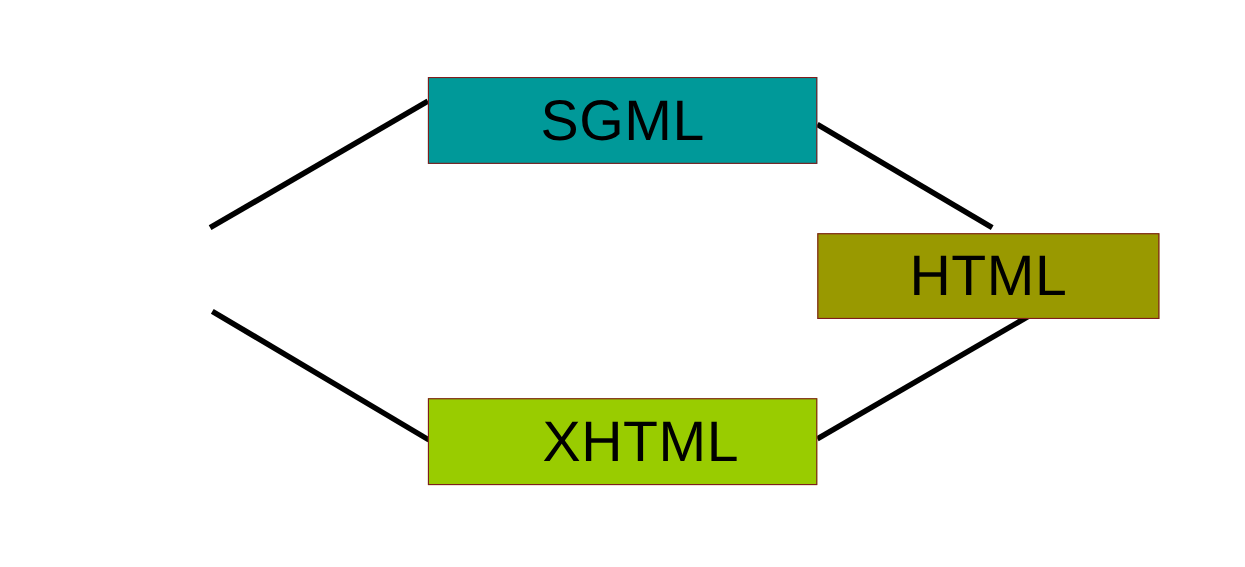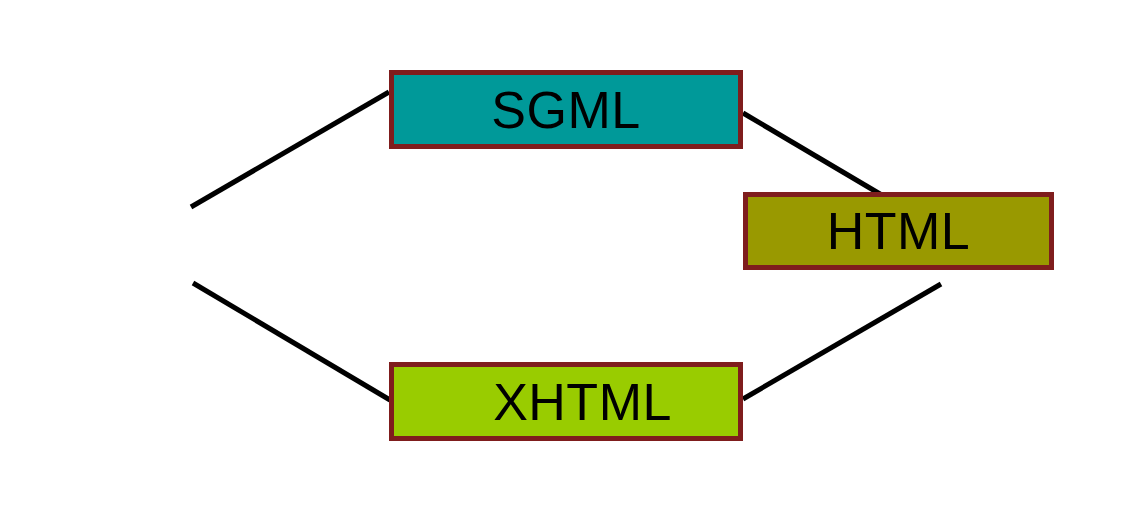--- a/index.html
+++ b/index.html
@@ -23,21 +23,21 @@
     left: 0;
     top: 0;
     width: 1132px;
     height: 515px;
     z-index: 1;
   }
   .node-box {
     position: absolute;
     z-index: 2;
     box-sizing: border-box;
-    border: 5px solid #7f1d1d;
+    border: 1px solid #7f1d1d;
     display: flex;
     align-items: center;
     justify-content: center;
     user-select: none;
   }
   .node-label {
     font-family: "Liberation Sans", sans-serif;
     font-size: 52px;
     line-height: 1;
     font-weight: 400;
@@ -52,21 +52,21 @@
     height: 79px;
   }
   #node-xml {
     left: 35px;
     top: 206px;
     width: 354px;
     height: 78px;
   }
   #node-html {
     left: 743px;
-    top: 192px;
+    top: 212px;
     width: 311px;
     height: 78px;
   }
   #node-xhtml {
     left: 389px;
     top: 362px;
     width: 354px;
     height: 79px;
     padding-left: 33px;
   }

